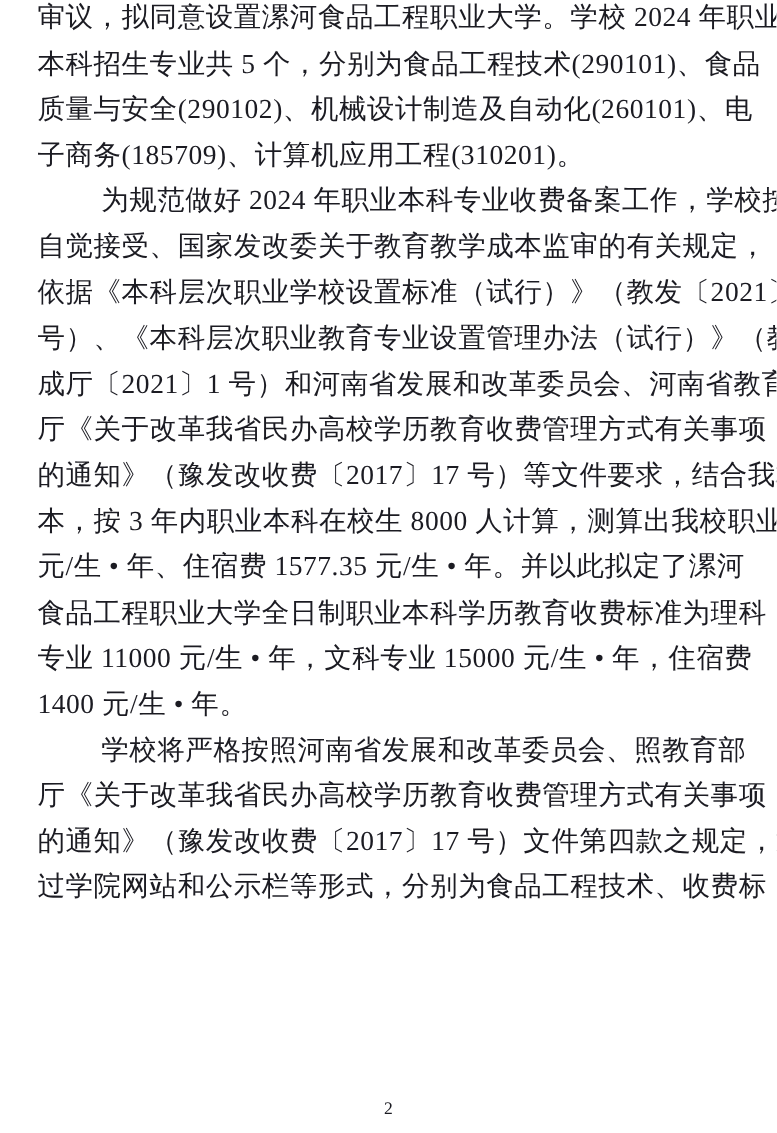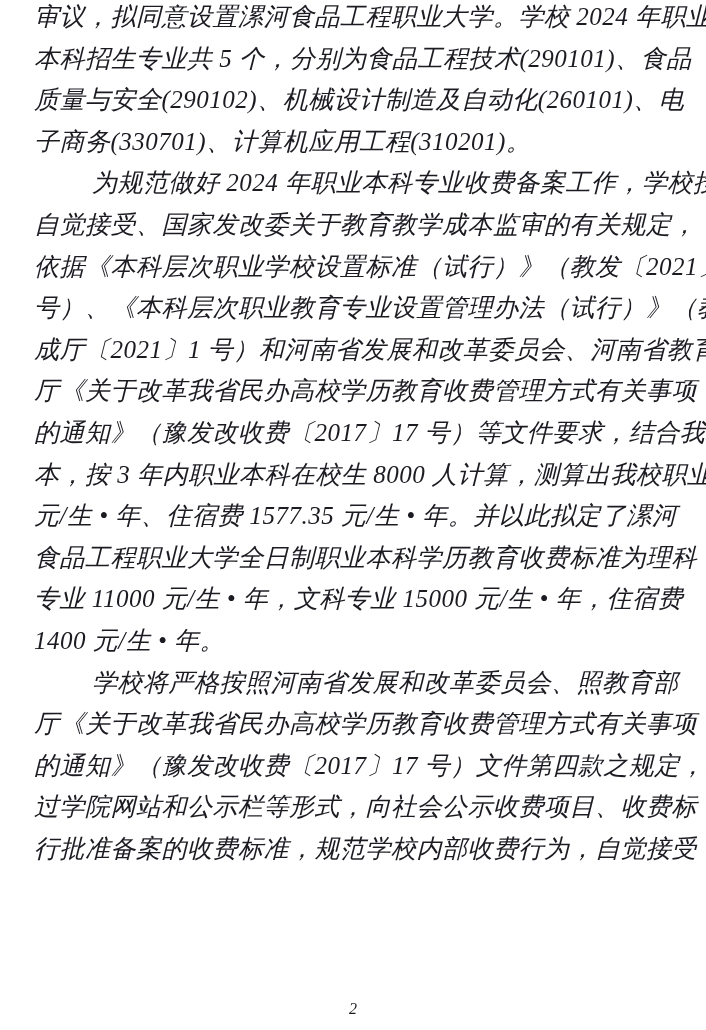--- a/index.html
+++ b/index.html
@@ -7,21 +7,20 @@
     padding: 0;
     background: #ffffff;
   }
   .page {
     position: relative;
     width: 706px;
     height: 1030px;
     background: #ffffff;
     overflow: hidden;
     font-family: "Liberation Serif", "DejaVu Serif", serif;
-    font-style: italic;
   }
   .doc-text {
     position: absolute;
     top: -4px;
     left: 34px;
     width: 637px;
   }
   .line {
     display: block;
     width: 100%;
@@ -53,33 +52,32 @@
   }
 </style>
 </head>
 <body>
 
 <div class="page">
   <div class="doc-text">
       <div class="line">审议，拟同意设置漯河食品工程职业大学。学校 2024 年职业</div>
       <div class="line">本科招生专业共 5 个，分别为食品工程技术(290101)、食品</div>
       <div class="line">质量与安全(290102)、机械设计制造及自动化(260101)、电</div>
-      <div class="line para-end">子商务(330701)、计算机应用工程(310201)。</div>
+      <div class="line para-end">子商务(185709)、计算机应用工程(310201)。</div>
       <div class="line indent">为规范做好 2024 年职业本科专业收费备案工作，学校按</div>
       <div class="line">自觉接受、国家发改委关于教育教学成本监审的有关规定，</div>
       <div class="line">依据《本科层次职业学校设置标准（试行）》（教发〔2021〕1</div>
       <div class="line">号）、《本科层次职业教育专业设置管理办法（试行）》（教职</div>
       <div class="line">成厅〔2021〕1 号）和河南省发展和改革委员会、河南省教育</div>
       <div class="line">厅《关于改革我省民办高校学历教育收费管理方式有关事项</div>
       <div class="line">的通知》（豫发改收费〔2017〕17 号）等文件要求，结合我校</div>
       <div class="line">本，按 3 年内职业本科在校生 8000 人计算，测算出我校职业</div>
       <div class="line">元/生 • 年、住宿费 1577.35 元/生 • 年。并以此拟定了漯河</div>
       <div class="line">食品工程职业大学全日制职业本科学历教育收费标准为理科</div>
       <div class="line">专业 11000 元/生 • 年，文科专业 15000 元/生 • 年，住宿费</div>
       <div class="line para-end">1400 元/生 • 年。</div>
       <div class="line indent">学校将严格按照河南省发展和改革委员会、照教育部</div>
       <div class="line">厅《关于改革我省民办高校学历教育收费管理方式有关事项</div>
       <div class="line">的通知》（豫发改收费〔2017〕17 号）文件第四款之规定，通</div>
-      <div class="line">过学院网站和公示栏等形式，向社会公示收费项目、收费标</div>
-      <div class="line">行批准备案的收费标准，规范学校内部收费行为，自觉接受</div>
+      <div class="line">过学院网站和公示栏等形式，分别为食品工程技术、收费标</div>
     </div>
   <div class="page-footer">2</div>
 </div>
 
 </body></html>

